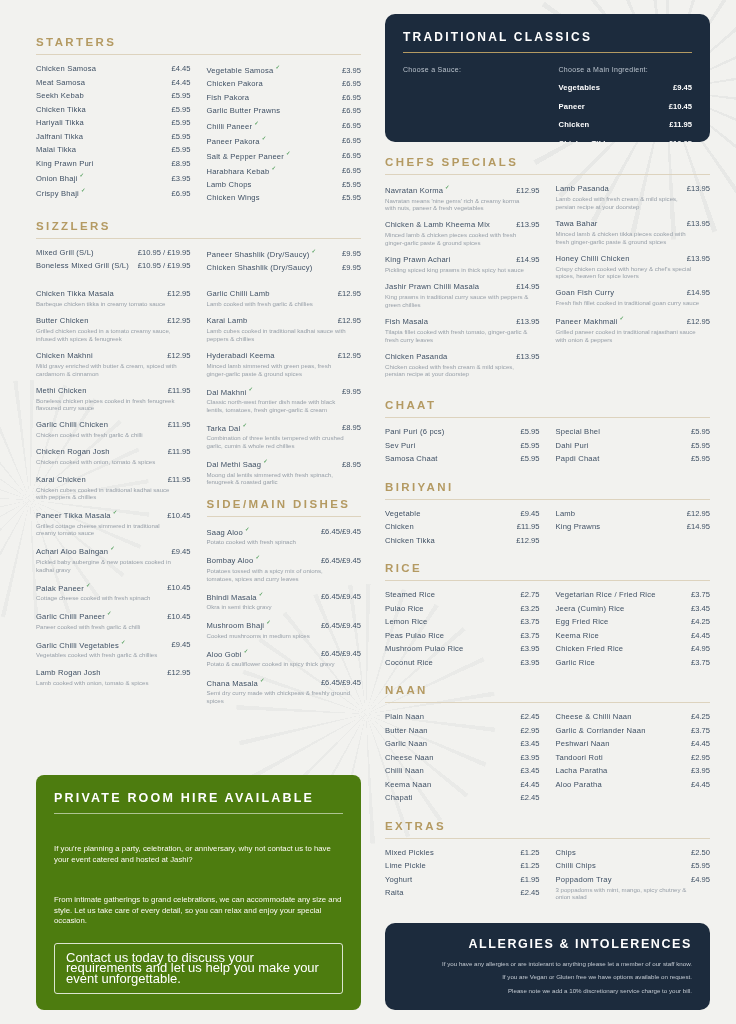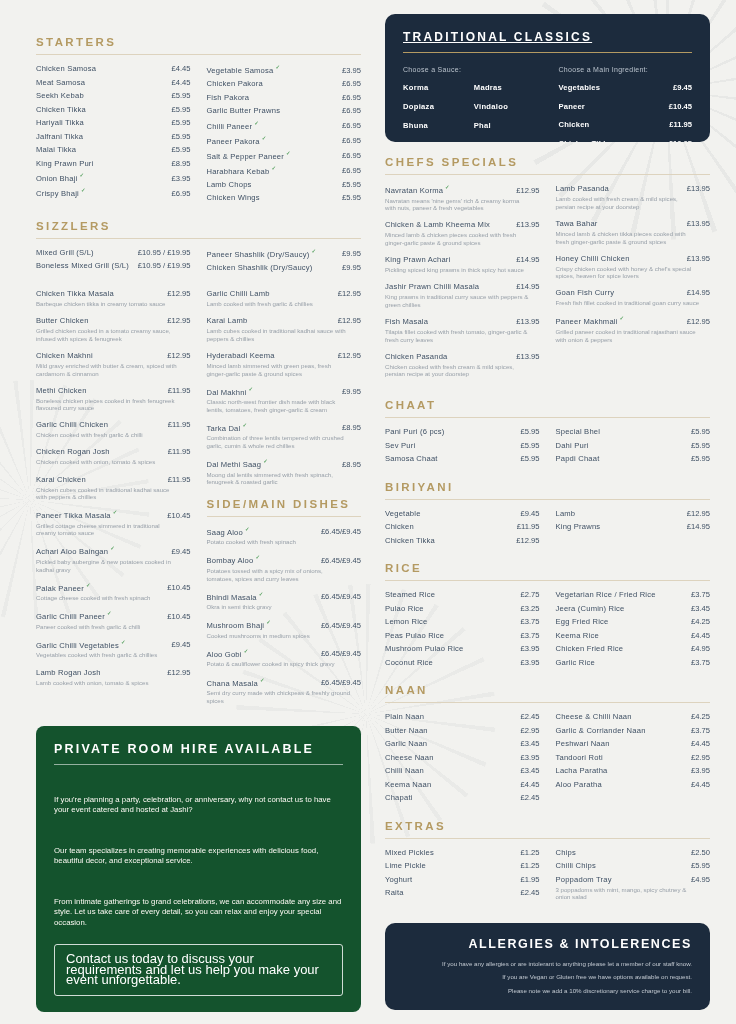--- a/index.html
+++ b/index.html
@@ -32,30 +32,30 @@
 
   .mi { margin-bottom:4.5px; }
   .mi.has-desc { margin-bottom:8.5px; }
   .mi-head { display:flex; justify-content:space-between; align-items:baseline; gap:6px; }
   .mi-name { font-size:7.6px; color:#3f5064; letter-spacing:.2px; }
   .mi-price { font-size:7.6px; color:#3f5064; white-space:nowrap; }
   .mi-desc { font-size:6.1px; color:#98a0a9; line-height:7.6px; margin-top:2px; max-width:93%; }
   .veg { color:#4f9d58; font-size:5.5px; vertical-align:super; margin-left:2px; font-weight:700; }
 
   .navy-box { background:#1c2b3d; border-radius:10px; padding:16px 18px 18px; color:#fff; margin-bottom:14px; overflow:hidden; position:relative; }
-  .navy-title { font-size:12px; font-weight:700; letter-spacing:2.2px; border-bottom:1.5px solid #b49a62; padding-bottom:8px; margin-bottom:13px;text-decoration:underline; }
+  .navy-title { font-size:12px; font-weight:700; letter-spacing:2.2px; border-bottom:1.5px solid #b49a62; padding-bottom:8px; margin-bottom:13px; }
   .trad-cols { display:flex; gap:22px; }
   .trad-col { flex:1; min-width:0; }
   .trad-label { font-size:7px; color:#b9c2cc; margin-bottom:10px; letter-spacing:.3px; }
   .sauce-grid { display:grid; grid-template-columns:1fr 1fr; row-gap:10px; column-gap:8px; }
   .sauce { font-size:7.6px; font-weight:700; letter-spacing:.3px; color:#fff; }
   .navy-box .mi { margin-bottom:9.5px; }
   .navy-box .mi-name, .navy-box .mi-price { color:#fff; font-weight:700; }
 
-  .gold-box { background:#14532d; border-radius:8px; padding:16px 18px; color:#fff; margin-top:auto; }
+  .gold-box { background:#4d7c0f; border-radius:8px; padding:16px 18px; color:#fff; margin-top:auto; }
   .gold-title { font-size:12.5px; font-weight:700; letter-spacing:2.2px; padding-bottom:8px; border-bottom:1px solid rgba(255,255,255,.55); margin-bottom:12px; }
   .gold-box .para { font-size:7.8px; line-height:10.5px; margin-bottom:10px; color:#fcf9f3;margin-top:30px; }
   .gold-note { border:1px solid rgba(255,255,255,.8); border-radius:3px; padding:9px 11px; font-size:13px; line-height:10.5px; margin-top:16px; color:#fff; }
 
   .allergy-box { background:#1c2b3d; border-radius:10px; padding:14px 18px 10px; color:#fff; text-align:right; margin-top:auto; }
   .allergy-title { font-size:12.5px; font-weight:700; letter-spacing:1.6px; margin-bottom:9px; }
   .allergy-box .aline { font-size:6.2px; color:#c3cad2; margin-bottom:6.5px; }
 </style>
 </head>
 <body>
@@ -417,44 +417,33 @@
               </div>
             </div>
         </div>
       </div>
     </section>
 
     <div class="gold-box">
       <h2 class="gold-title">PRIVATE ROOM HIRE AVAILABLE</h2>
       <div>
           <p class="para">If you're planning a party, celebration, or anniversary, why not contact us to have your event catered and hosted at Jashi?</p>
-          <p class="para">Our team specializes in creating memorable experiences with delicious food, beautiful decor, and exceptional service.</p>
           <p class="para">From intimate gatherings to grand celebrations, we can accommodate any size and style. Let us take care of every detail, so you can relax and enjoy your special occasion.</p>
         </div>
       <div class="gold-note">Contact us today to discuss your requirements and let us help you make your event unforgettable.</div>
     </div>
   </div>
 
   <div class="col right">
 
     <div class="navy-box">
       <h2 class="navy-title">TRADITIONAL CLASSICS</h2>
       <div class="trad-cols">
         <div class="trad-col">
           <div class="trad-label">Choose a Sauce:</div>
-          <div class="sauce-grid">
-              <span class="sauce">Korma</span>
-              <span class="sauce">Madras</span>
-              <span class="sauce">Dopiaza</span>
-              <span class="sauce">Vindaloo</span>
-              <span class="sauce">Bhuna</span>
-              <span class="sauce">Phal</span>
-              <span class="sauce">Balti</span>
-              <span class="sauce">Patia</span>
-            </div>
         </div>
         <div class="trad-col">
           <div class="trad-label">Choose a Main Ingredient:</div>
           <div>
               <div class="mi">
                 <div class="mi-head">
                   <span class="mi-name">Vegetables</span>
                   <span class="mi-price">£9.45</span>
                 </div>
               </div>

